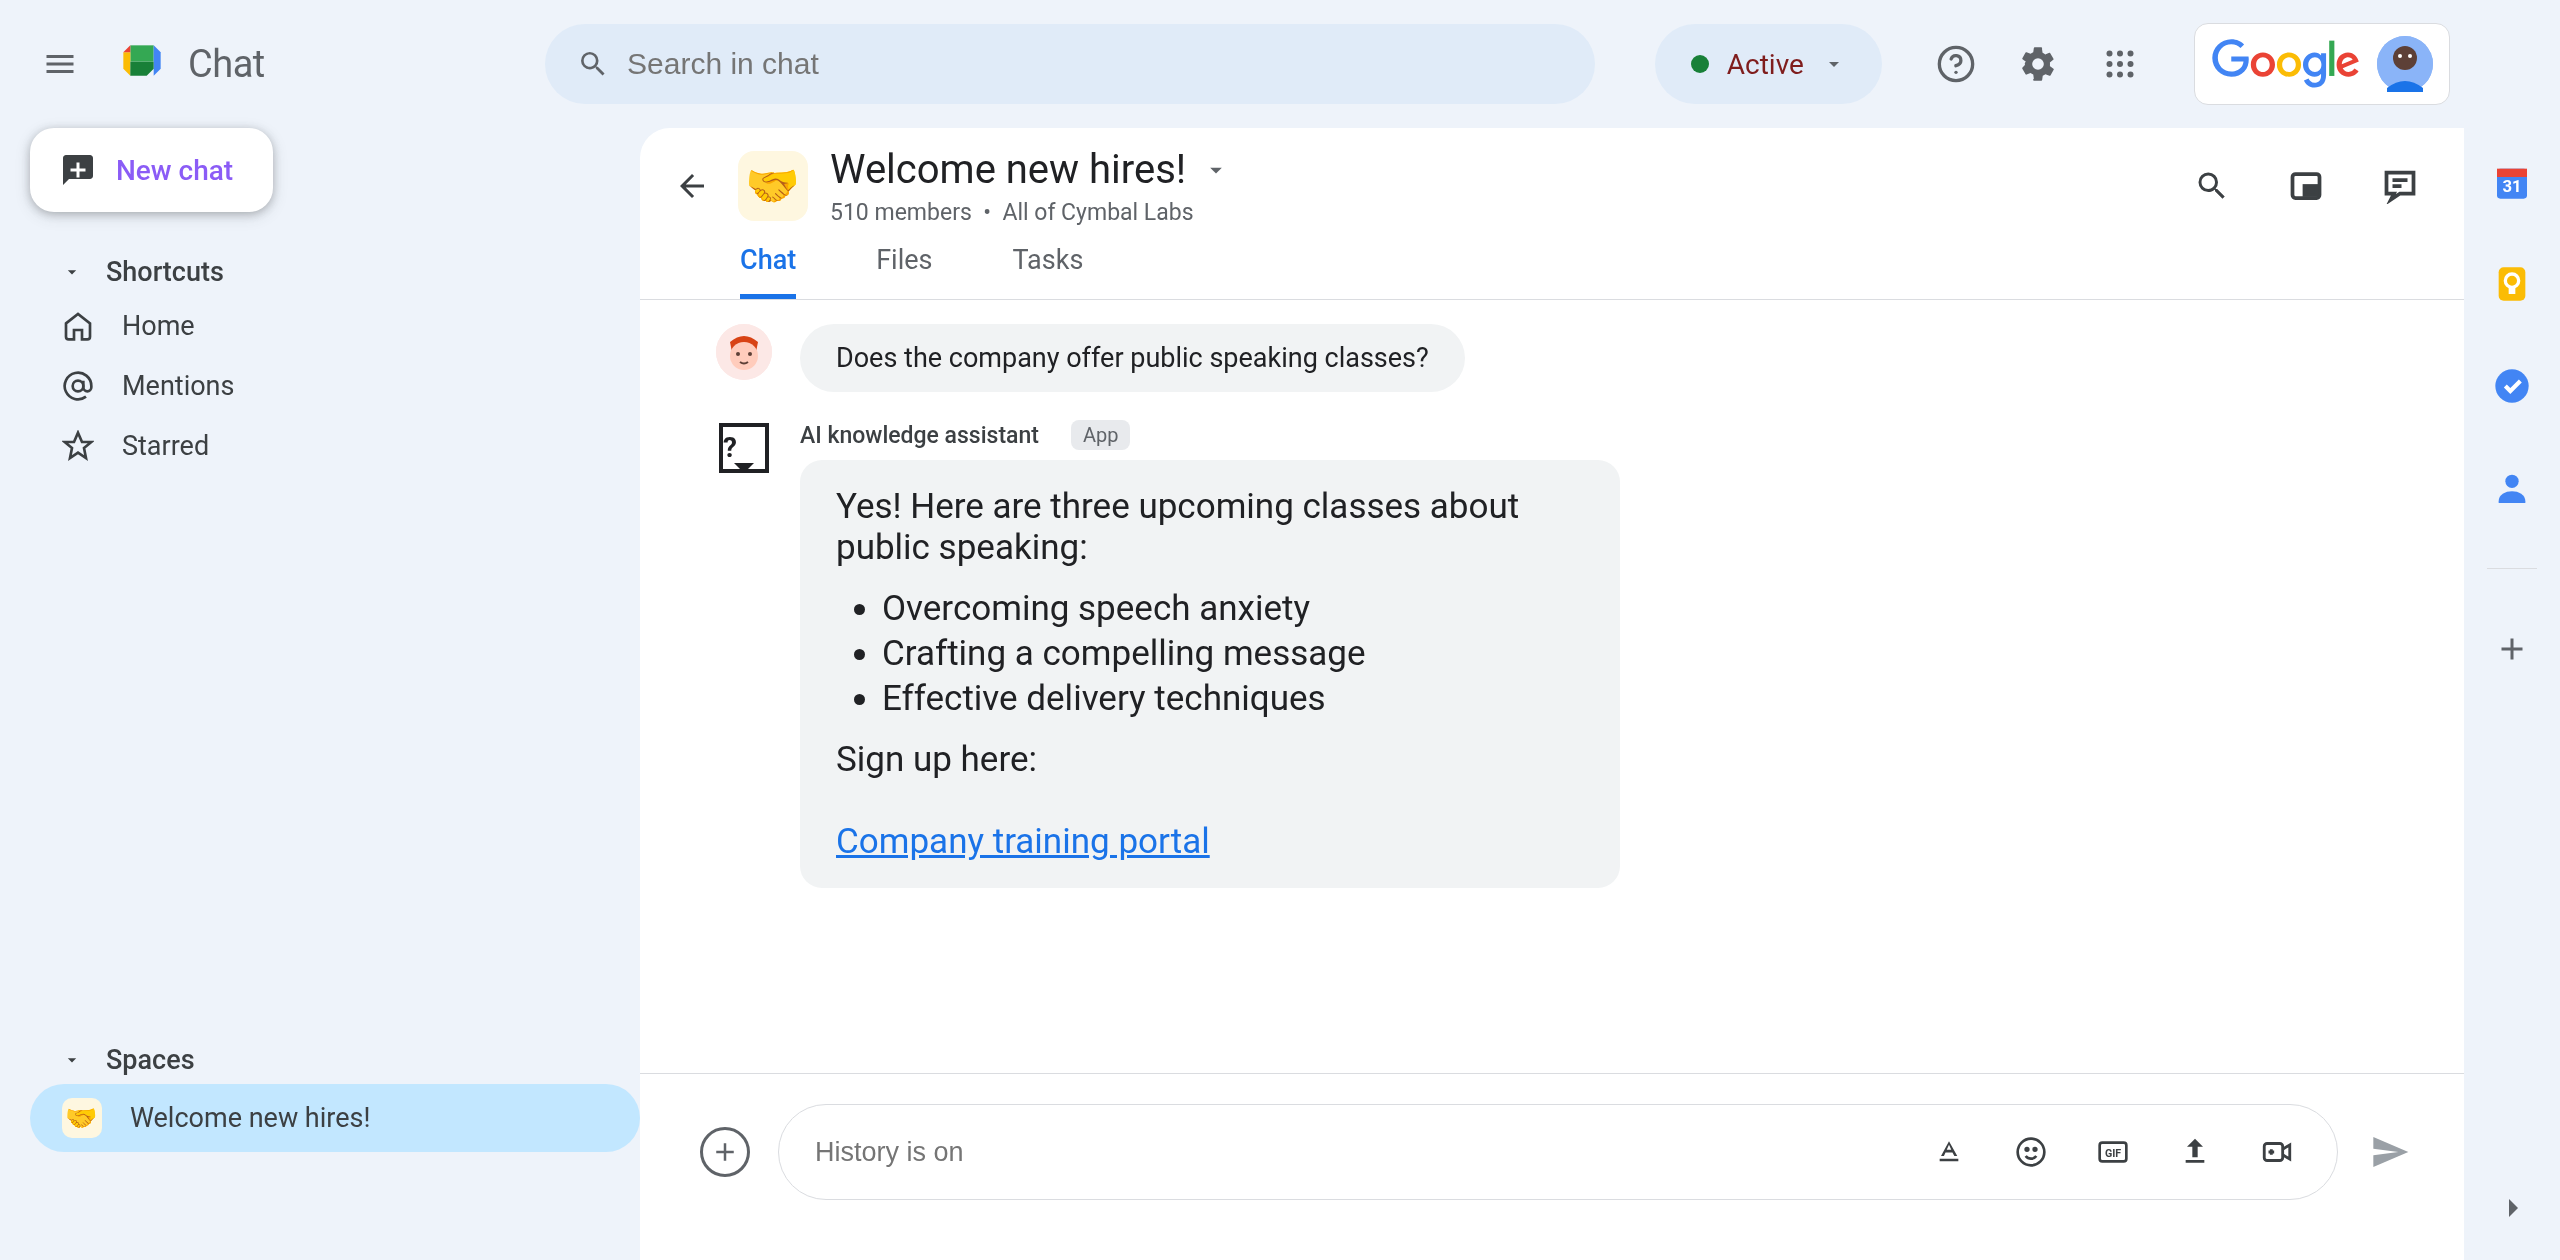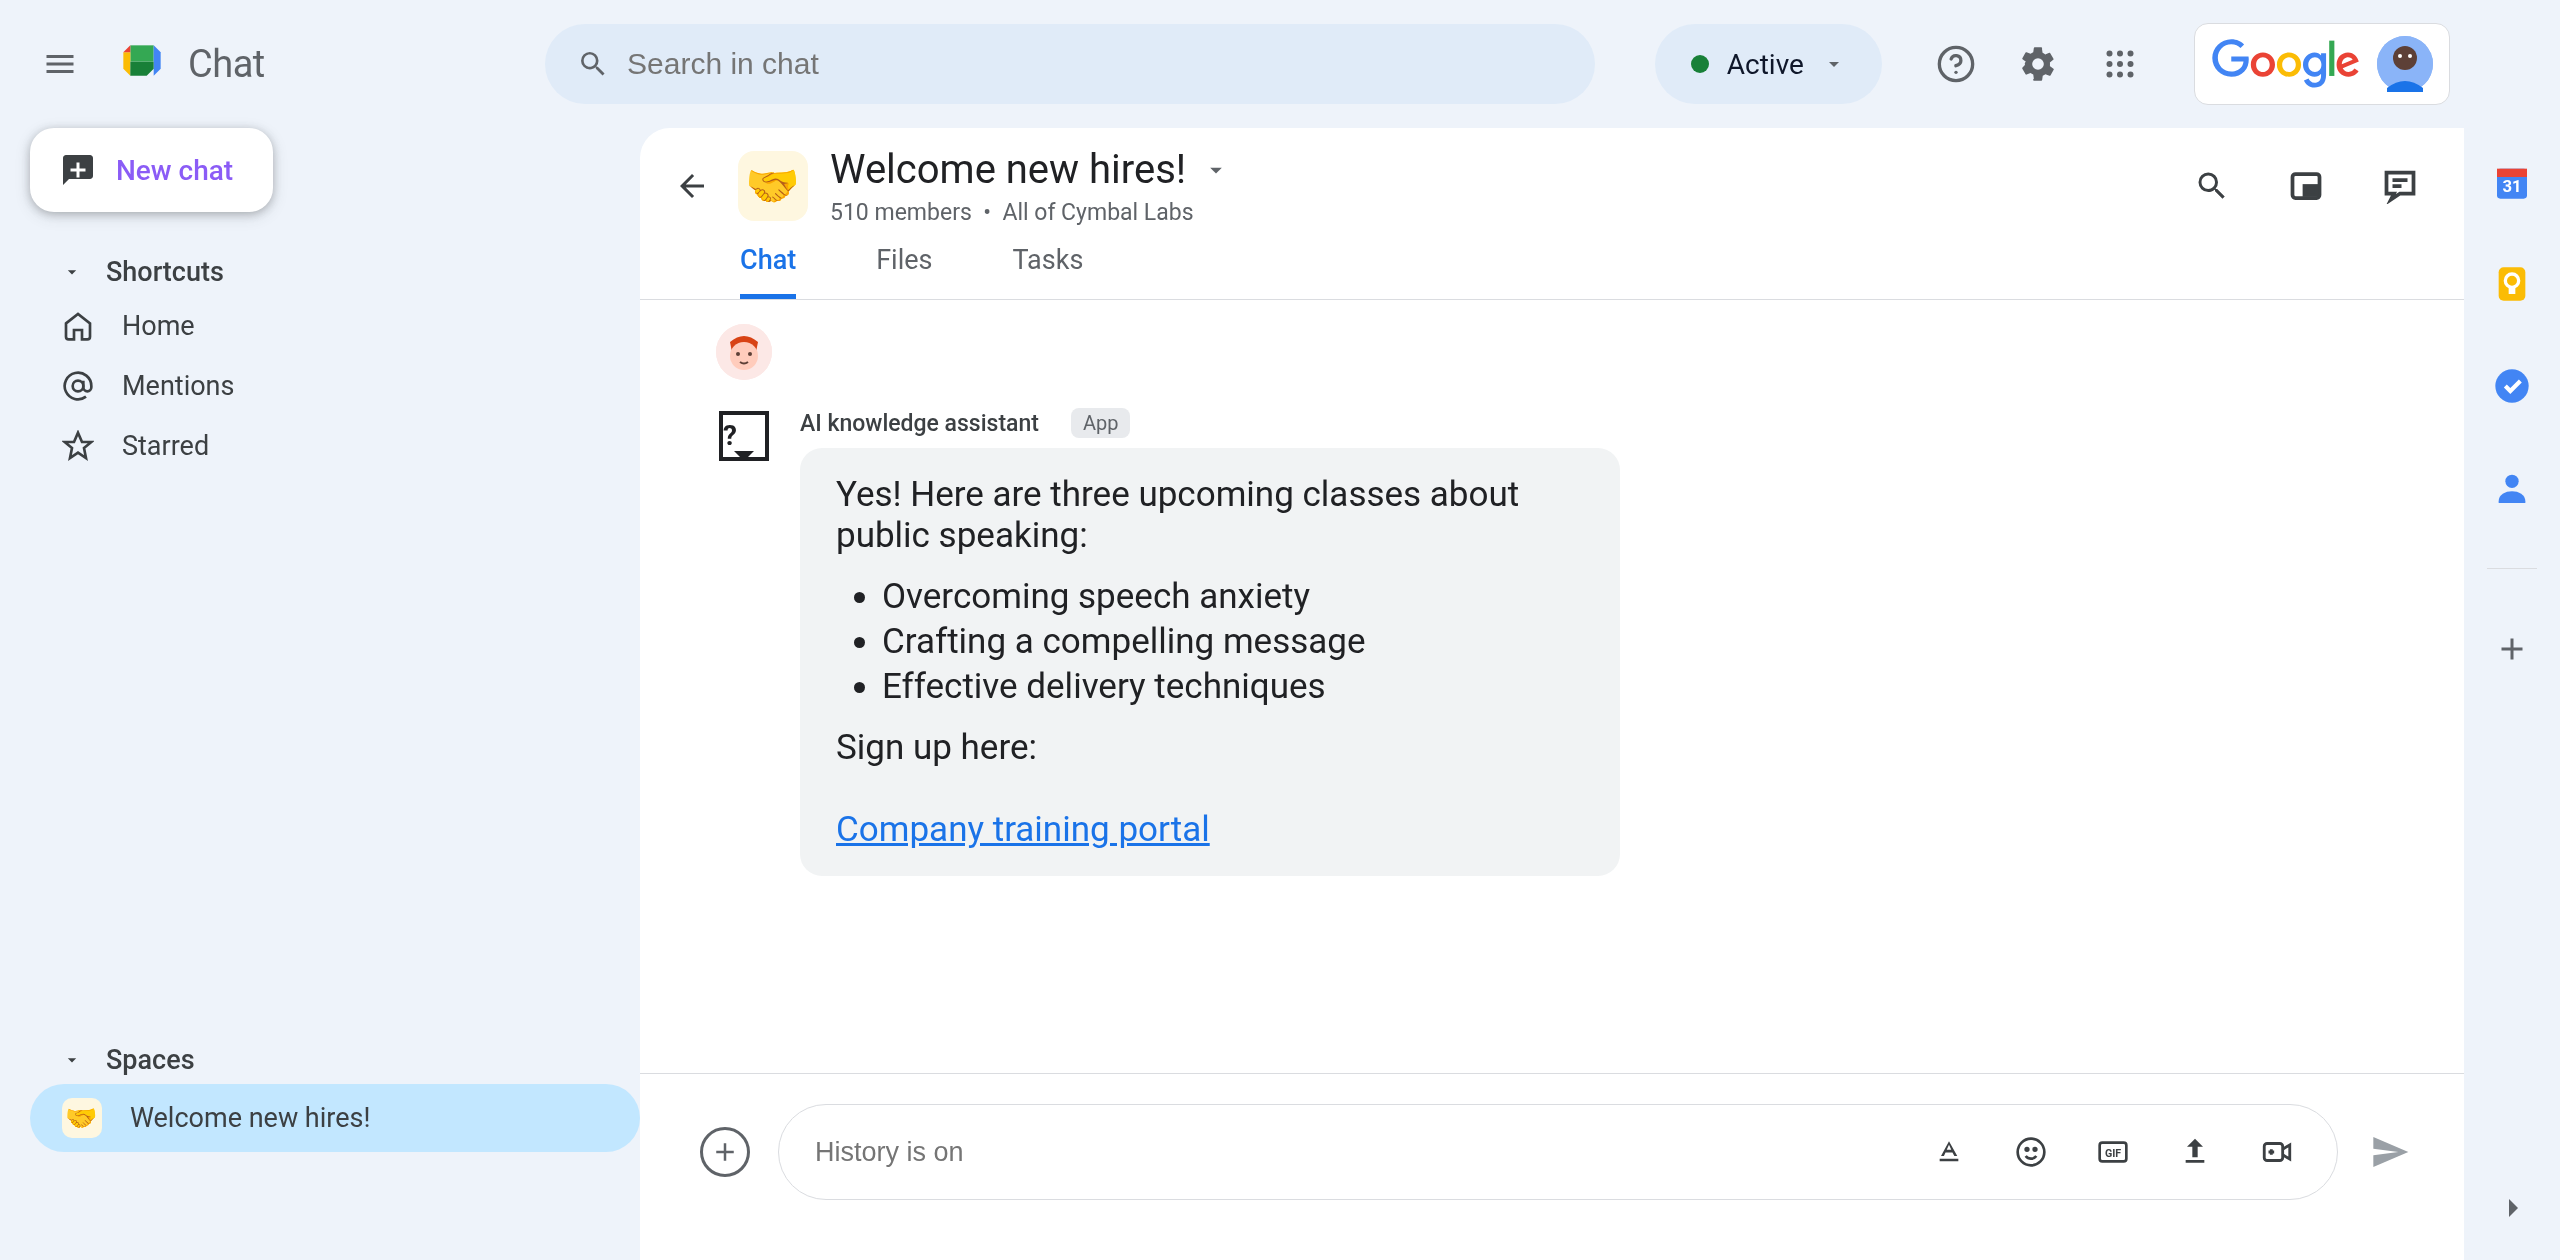--- a/index.html
+++ b/index.html
@@ -47,21 +47,21 @@
 }
 .status-pill {
   margin-left: 60px;
   height: 80px;
   background: #e0ebf8;
   border-radius: 40px;
   display: flex; align-items: center;
   padding: 0 36px; gap: 18px;
 }
 .status-dot { width: 18px; height: 18px; border-radius: 50%; background: #188038; }
-.status-text { font-size: 28px; color: #0f172a; }
+.status-text { font-size: 28px; color: #7f1d1d; }
 .top-icons { display: flex; align-items: center; gap: 34px; margin-left: 50px; }
 .icon-btn { width: 48px; height: 48px; display:flex; align-items:center; justify-content:center; }
 .google-block {
   display: flex; align-items: center; gap: 16px;
   margin-left: 50px;
   background: #fff; border: 1px solid #dadce0;
   border-radius: 14px; padding: 12px 16px;
 }
 .avatar-img {
   width: 56px; height: 56px; border-radius: 50%;
@@ -381,20 +381,21 @@
         <div class="msg-avatar user-av">
           <svg width="56" height="56" viewBox="0 0 56 56">
               <circle cx="28" cy="28" r="28" fill="#fce8e6"></circle>
               <path d="M14 18 Q28 6 42 18 L40 28 Q28 22 16 28 Z" fill="#d84315"></path>
               <circle cx="28" cy="32" r="14" fill="#ffccbc"></circle>
               <circle cx="22" cy="30" r="2" fill="#5d4037"></circle>
               <circle cx="34" cy="30" r="2" fill="#5d4037"></circle>
               <path d="M24 38 Q28 41 32 38" stroke="#5d4037" stroke-width="2" fill="none"></path>
             </svg>
         </div>
+        <div class="bubble">Does the company offer public speaking classes?</div>
       </div>
 
       <div class="msg">
         <div class="msg-avatar">
           <div class="bot-av"><span>?</span></div>
         </div>
         <div>
           <div class="sender-row">
             <span>AI knowledge assistant</span>
             <span class="app-badge">App</span>

